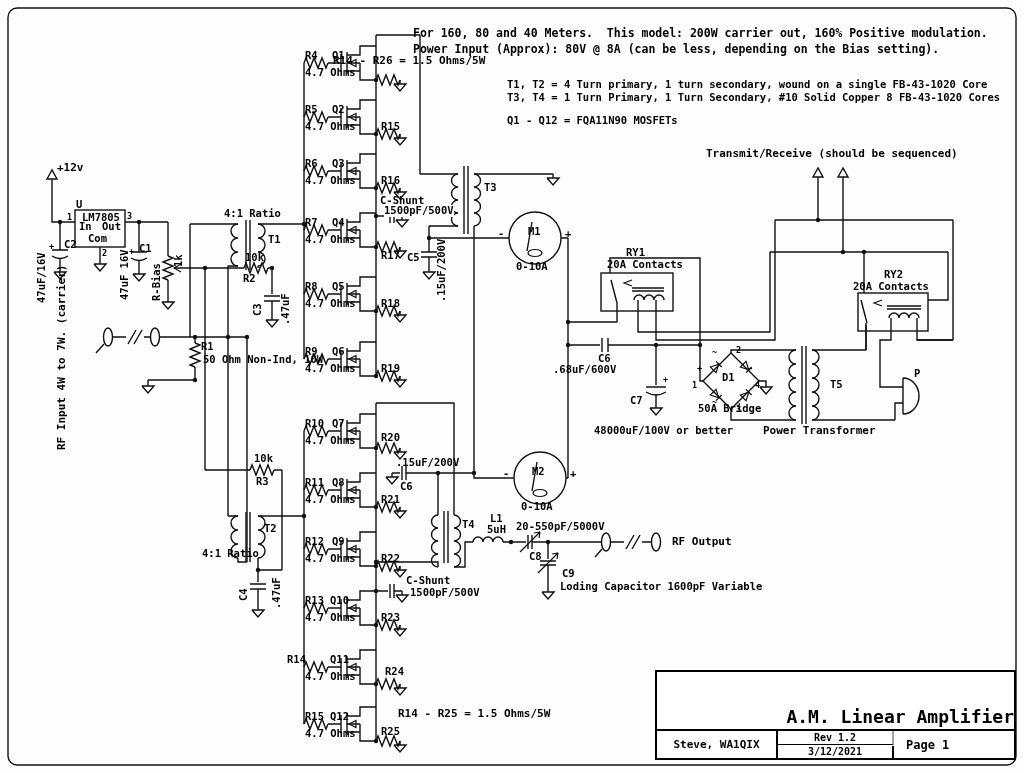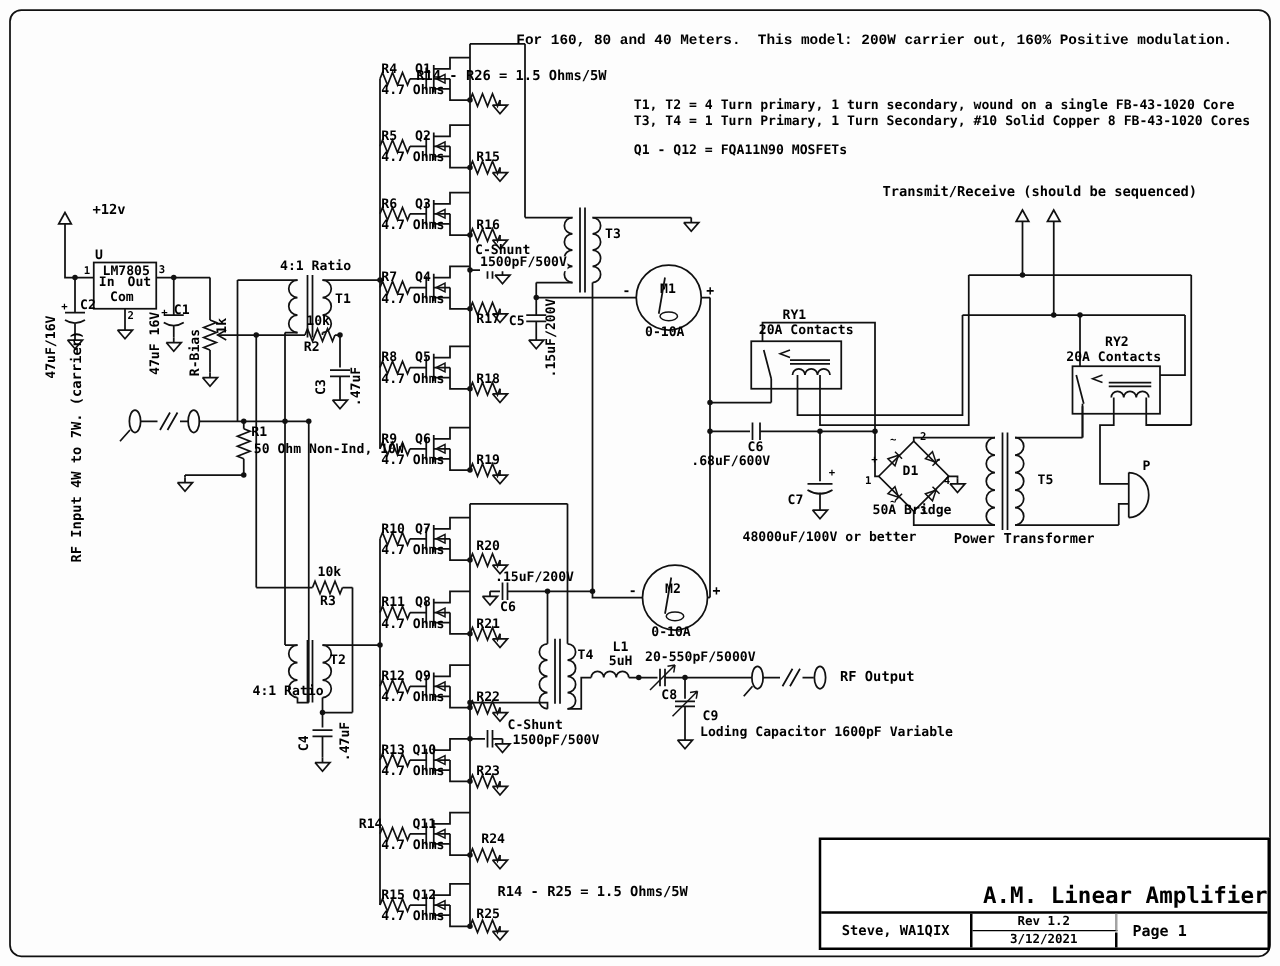--- a/index.html
+++ b/index.html
@@ -5,21 +5,21 @@
   html,body{margin:0;padding:0;background:#e8e8e8;}
   #page{position:relative;width:1024px;height:773px;background:#fdfdfd;overflow:hidden;
         font-family:"DejaVu Sans Mono",monospace;}
   svg{position:absolute;left:0;top:0;}
   .wire{stroke:#111;stroke-width:1.4;fill:none;}
   .thin{stroke:#111;stroke-width:1.2;fill:none;}
   .dot{fill:#111;stroke:none;}
   .lbl{position:absolute;font:bold 10.5px "DejaVu Sans Mono",monospace;color:#000;white-space:pre;line-height:1.1;}
   .s9{font-size:8.5px;}
   .s11{font-size:11px;}
-  .s115{font-size:11.5px;font-family:Liberation Mono, monospace;}
+  .s115{font-size:11.5px;}
   .s16{font-size:16.5px;}
   .vlbl{transform-origin:0 0;transform:rotate(-90deg);}
   .tb{position:absolute;border:2px solid #000;background:#fff;}
   .tbtxt{position:absolute;font-family:"DejaVu Sans Mono",monospace;font-weight:bold;color:#000;white-space:pre;}
 </style>
 </head>
 <body>
 
 <div id="page">
 
@@ -266,26 +266,27 @@
   <circle cx="376" cy="448" r="2.2"></circle>
         <circle cx="376" cy="507" r="2.2"></circle>
         <circle cx="376" cy="566" r="2.2"></circle>
   <circle cx="376" cy="625" r="2.2"></circle>
         <circle cx="376" cy="684" r="2.2"></circle>
         <circle cx="376" cy="741" r="2.2"></circle>
 </g>
 </svg>
 
 <span class="lbl s115" style="left:413px;top:27px">For 160, 80 and 40 Meters.  This model: 200W carrier out, 160% Positive modulation.</span>
+<span class="lbl s115" style="left:413px;top:43px">Power Input (Approx): 80V @ 8A (can be less, depending on the Bias setting).</span>
 <span class="lbl s11" style="left:333px;top:55px">R14 - R26 = 1.5 Ohms/5W</span>
 <span class="lbl" style="left:507px;top:79px">T1, T2 = 4 Turn primary, 1 turn secondary, wound on a single FB-43-1020 Core</span>
 <span class="lbl" style="left:507px;top:92px">T3, T4 = 1 Turn Primary, 1 Turn Secondary, #10 Solid Copper 8 FB-43-1020 Cores</span>
 <span class="lbl" style="left:507px;top:115px">Q1 - Q12 = FQA11N90 MOSFETs</span>
 <span class="lbl s11" style="left:706px;top:148px">Transmit/Receive (should be sequenced)</span>
-<span class="lbl s11" style="left:74px;top:162px">+12v</span>
+<span class="lbl s11" style="left:57px;top:162px">+12v</span>
 
 <span class="lbl" style="left:76px;top:199px">U</span>
 <span class="lbl" style="left:82px;top:212px">LM7805</span>
 <span class="lbl" style="left:79px;top:221px">In</span>
 <span class="lbl" style="left:102px;top:221px">Out</span>
 <span class="lbl" style="left:88px;top:233px">Com</span>
 <span class="lbl s9" style="left:67px;top:213px">1</span>
 <span class="lbl s9" style="left:127px;top:212px">3</span>
 <span class="lbl s9" style="left:102px;top:249px">2</span>
 <span class="lbl" style="left:64px;top:239px">C2</span>

